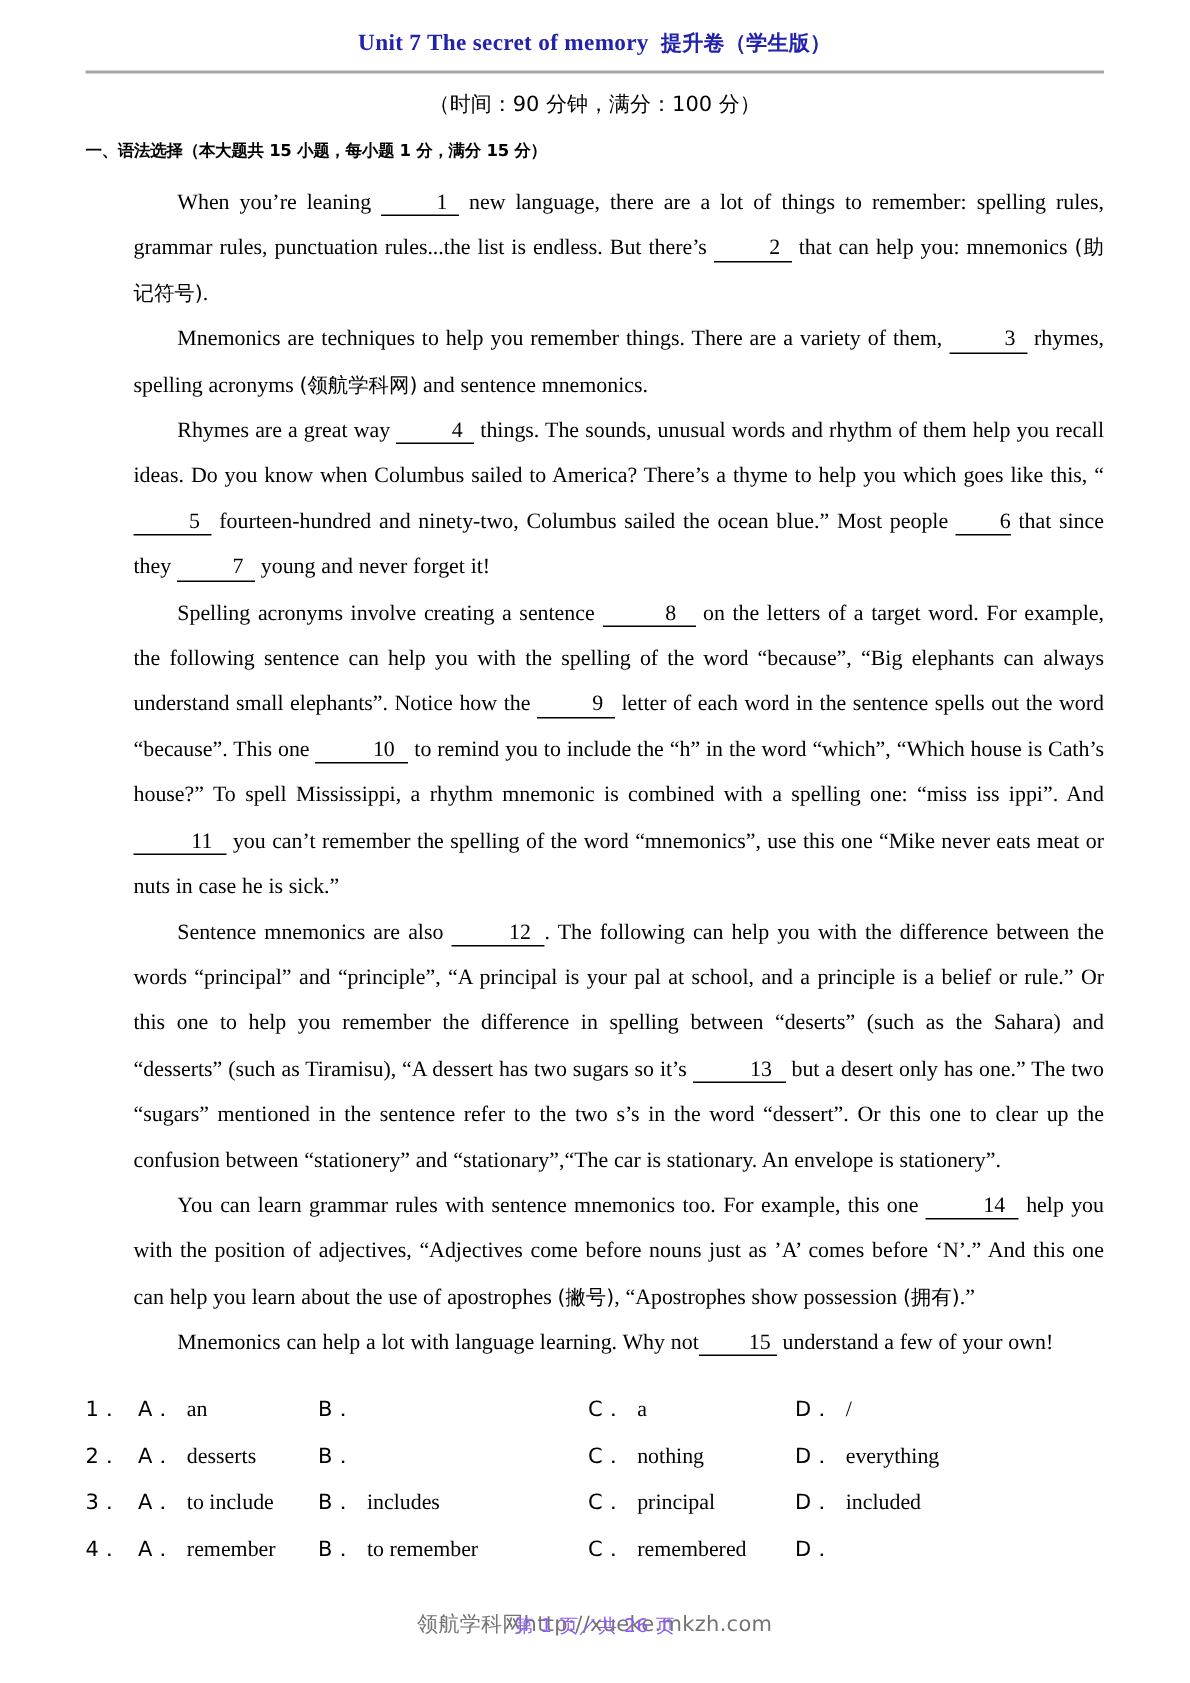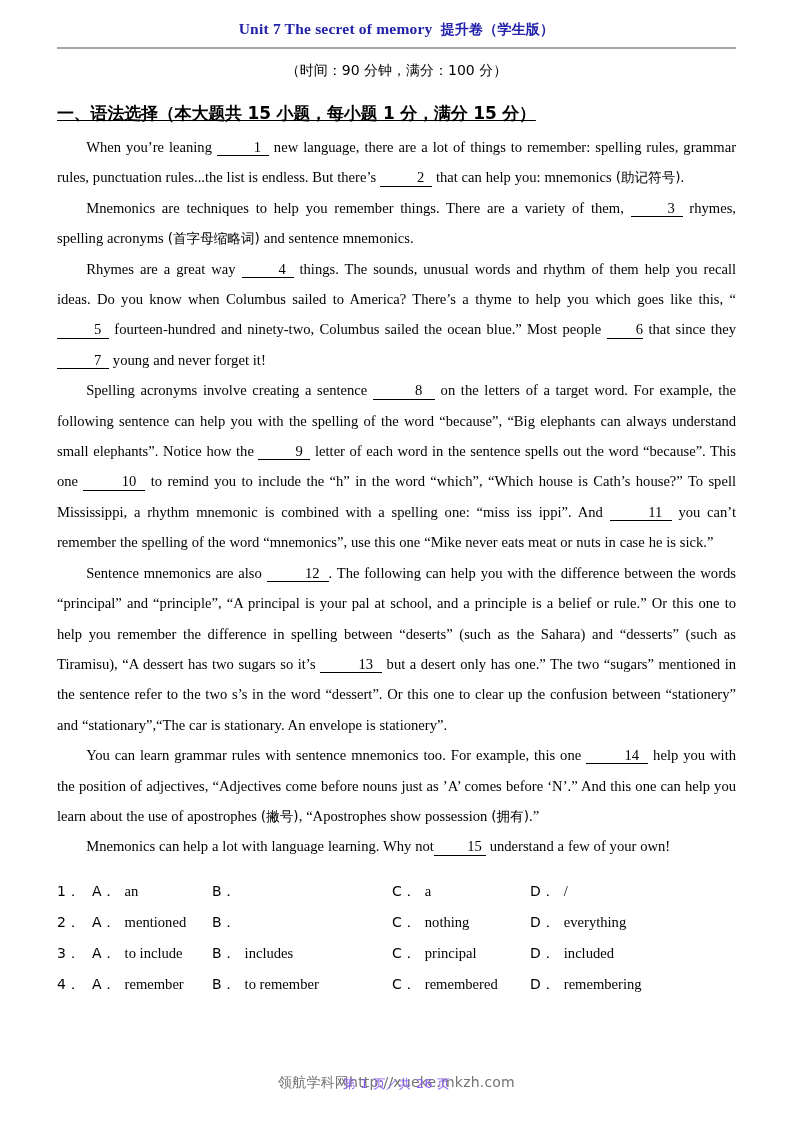--- a/index.html
+++ b/index.html
@@ -47,32 +47,32 @@
     width: 100%;
   }
   .exam-meta {
     text-align: center;
     font-size: 14px;
     margin-top: 12px;
     font-family: "DejaVu Sans", "Liberation Sans", sans-serif;
     line-height: 18px;
   }
   .section-heading {
-    font-size: 17px;
+    font-size: 11px;
     font-weight: bold;
-    margin-top: 24px;
+    margin-top: 12px;
     font-family: "DejaVu Sans", "Liberation Sans", sans-serif;
     line-height: 20px;
     letter-spacing: -0.2px;
-    text-decoration: underline;
   }
 
   
   .passage {
     margin-top: 9px;
+    margin-left: 32px;
   }
   .para {
     font-size: 14.6px;
     line-height: 30.4px;
     text-align: justify;
     text-justify: inter-word;
     text-indent: 2em;
     margin: 0;
     word-spacing: 0.2px;
   }
@@ -168,21 +168,21 @@
   </div>
 
   <hr class="header-rule">
 
   <div class="exam-meta">（时间：90 分钟，满分：100 分）</div>
 
   <div class="section-heading">一、语法选择（本大题共 15 小题，每小题 1 分，满分 15 分）</div>
 
   <div class="passage">
       <p class="para"><span>When you’re leaning </span><span class="blank w-md">1</span><span> new language, there are a lot of things to remember: spelling rules, grammar rules, punctuation rules...the list is endless. But there’s </span><span class="blank w-md">2</span><span> that can help you: mnemonics </span><span class="cn">(助记符号)</span><span>.</span></p>
-      <p class="para"><span>Mnemonics are techniques to help you remember things. There are a variety of them, </span><span class="blank w-md">3</span><span> rhymes, spelling acronyms </span><span class="cn">(首字母缩略词)</span><span> and sentence mnemonics.</span></p>
+      <p class="para"><span>Mnemonics are techniques to help you remember things. There are a variety of them, </span><span class="blank w-md">3</span><span> rhymes, spelling acronyms </span><span class="cn">(领航学科网)</span><span> and sentence mnemonics.</span></p>
       <p class="para"><span>Rhymes are a great way </span><span class="blank w-md">4</span><span> things. The sounds, unusual words and rhythm of them help you recall ideas. Do you know when Columbus sailed to America? There’s a thyme to help you which goes like this, “</span><span class="blank w-md">5</span><span> fourteen-hundred and ninety-two, Columbus sailed the ocean blue.” Most people </span><span class="blank w-sm">6</span><span> that since they </span><span class="blank w-md">7</span><span> young and never forget it!</span></p>
       <p class="para"><span>Spelling acronyms involve creating a sentence </span><span class="blank w-lg">8</span><span> on the letters of a target word. For example, the following sentence can help you with the spelling of the word “because”, “Big elephants can always understand small elephants”. Notice how the </span><span class="blank w-md">9</span><span> letter of each word in the sentence spells out the word “because”. This one </span><span class="blank w-lg">10</span><span> to remind you to include the “h” in the word “which”, “Which house is Cath’s house?” To spell Mississippi, a rhythm mnemonic is combined with a spelling one: “miss iss ippi”. And </span><span class="blank w-lg">11</span><span> you can’t remember the spelling of the word “mnemonics”, use this one “Mike never eats meat or nuts in case he is sick.”</span></p>
       <p class="para"><span>Sentence mnemonics are also </span><span class="blank w-lg">12</span><span>. The following can help you with the difference between the words “principal” and “principle”, “A principal is your pal at school, and a principle is a belief or rule.” Or this one to help you remember the difference in spelling between “deserts” (such as the Sahara) and “desserts” (such as Tiramisu), “A dessert has two sugars so it’s </span><span class="blank w-lg">13</span><span> but a desert only has one.” The two “sugars” mentioned in the sentence refer to the two s’s in the word “dessert”. Or this one to clear up the confusion between “stationery” and “stationary”,“The car is stationary. An envelope is stationery”.</span></p>
       <p class="para"><span>You can learn grammar rules with sentence mnemonics too. For example, this one </span><span class="blank w-lg">14</span><span> help you with the position of adjectives, “Adjectives come before nouns just as ’A’ comes before ‘N’.” And this one can help you learn about the use of apostrophes </span><span class="cn">(撇号)</span><span>, “Apostrophes show possession </span><span class="cn">(拥有)</span><span>.”</span></p>
       <p class="para"><span>Mnemonics can help a lot with language learning. Why not</span><span class="blank w-md">15</span><span> understand a few of your own!</span></p>
     </div>
 
   <div class="options">
       <div class="opt-row">
         <span class="opt-num">1．</span>
@@ -199,21 +199,21 @@
         </span>
         <span class="opt-cell c-d">
           <span class="opt-key">D．</span>
           <span class="opt-val">/</span>
         </span>
       </div>
       <div class="opt-row">
         <span class="opt-num">2．</span>
         <span class="opt-cell c-a">
           <span class="opt-key">A．</span>
-          <span class="opt-val">mentioned</span>
+          <span class="opt-val">desserts</span>
         </span>
         <span class="opt-cell c-b">
           <span class="opt-key">B．</span>
         </span>
         <span class="opt-cell c-c">
           <span class="opt-key">C．</span>
           <span class="opt-val">nothing</span>
         </span>
         <span class="opt-cell c-d">
           <span class="opt-key">D．</span>
@@ -248,21 +248,20 @@
         <span class="opt-cell c-b">
           <span class="opt-key">B．</span>
           <span class="opt-val">to remember</span>
         </span>
         <span class="opt-cell c-c">
           <span class="opt-key">C．</span>
           <span class="opt-val">remembered</span>
         </span>
         <span class="opt-cell c-d">
           <span class="opt-key">D．</span>
-          <span class="opt-val">remembering</span>
         </span>
       </div>
     </div>
 
   <div class="footer">
     <div class="watermark">
       <span>领航学科网</span><span class="wm-url">http://xueke.mkzh.com</span>
     </div>
     <div class="page-number">第 1 页／共 26 页</div>
   </div>

